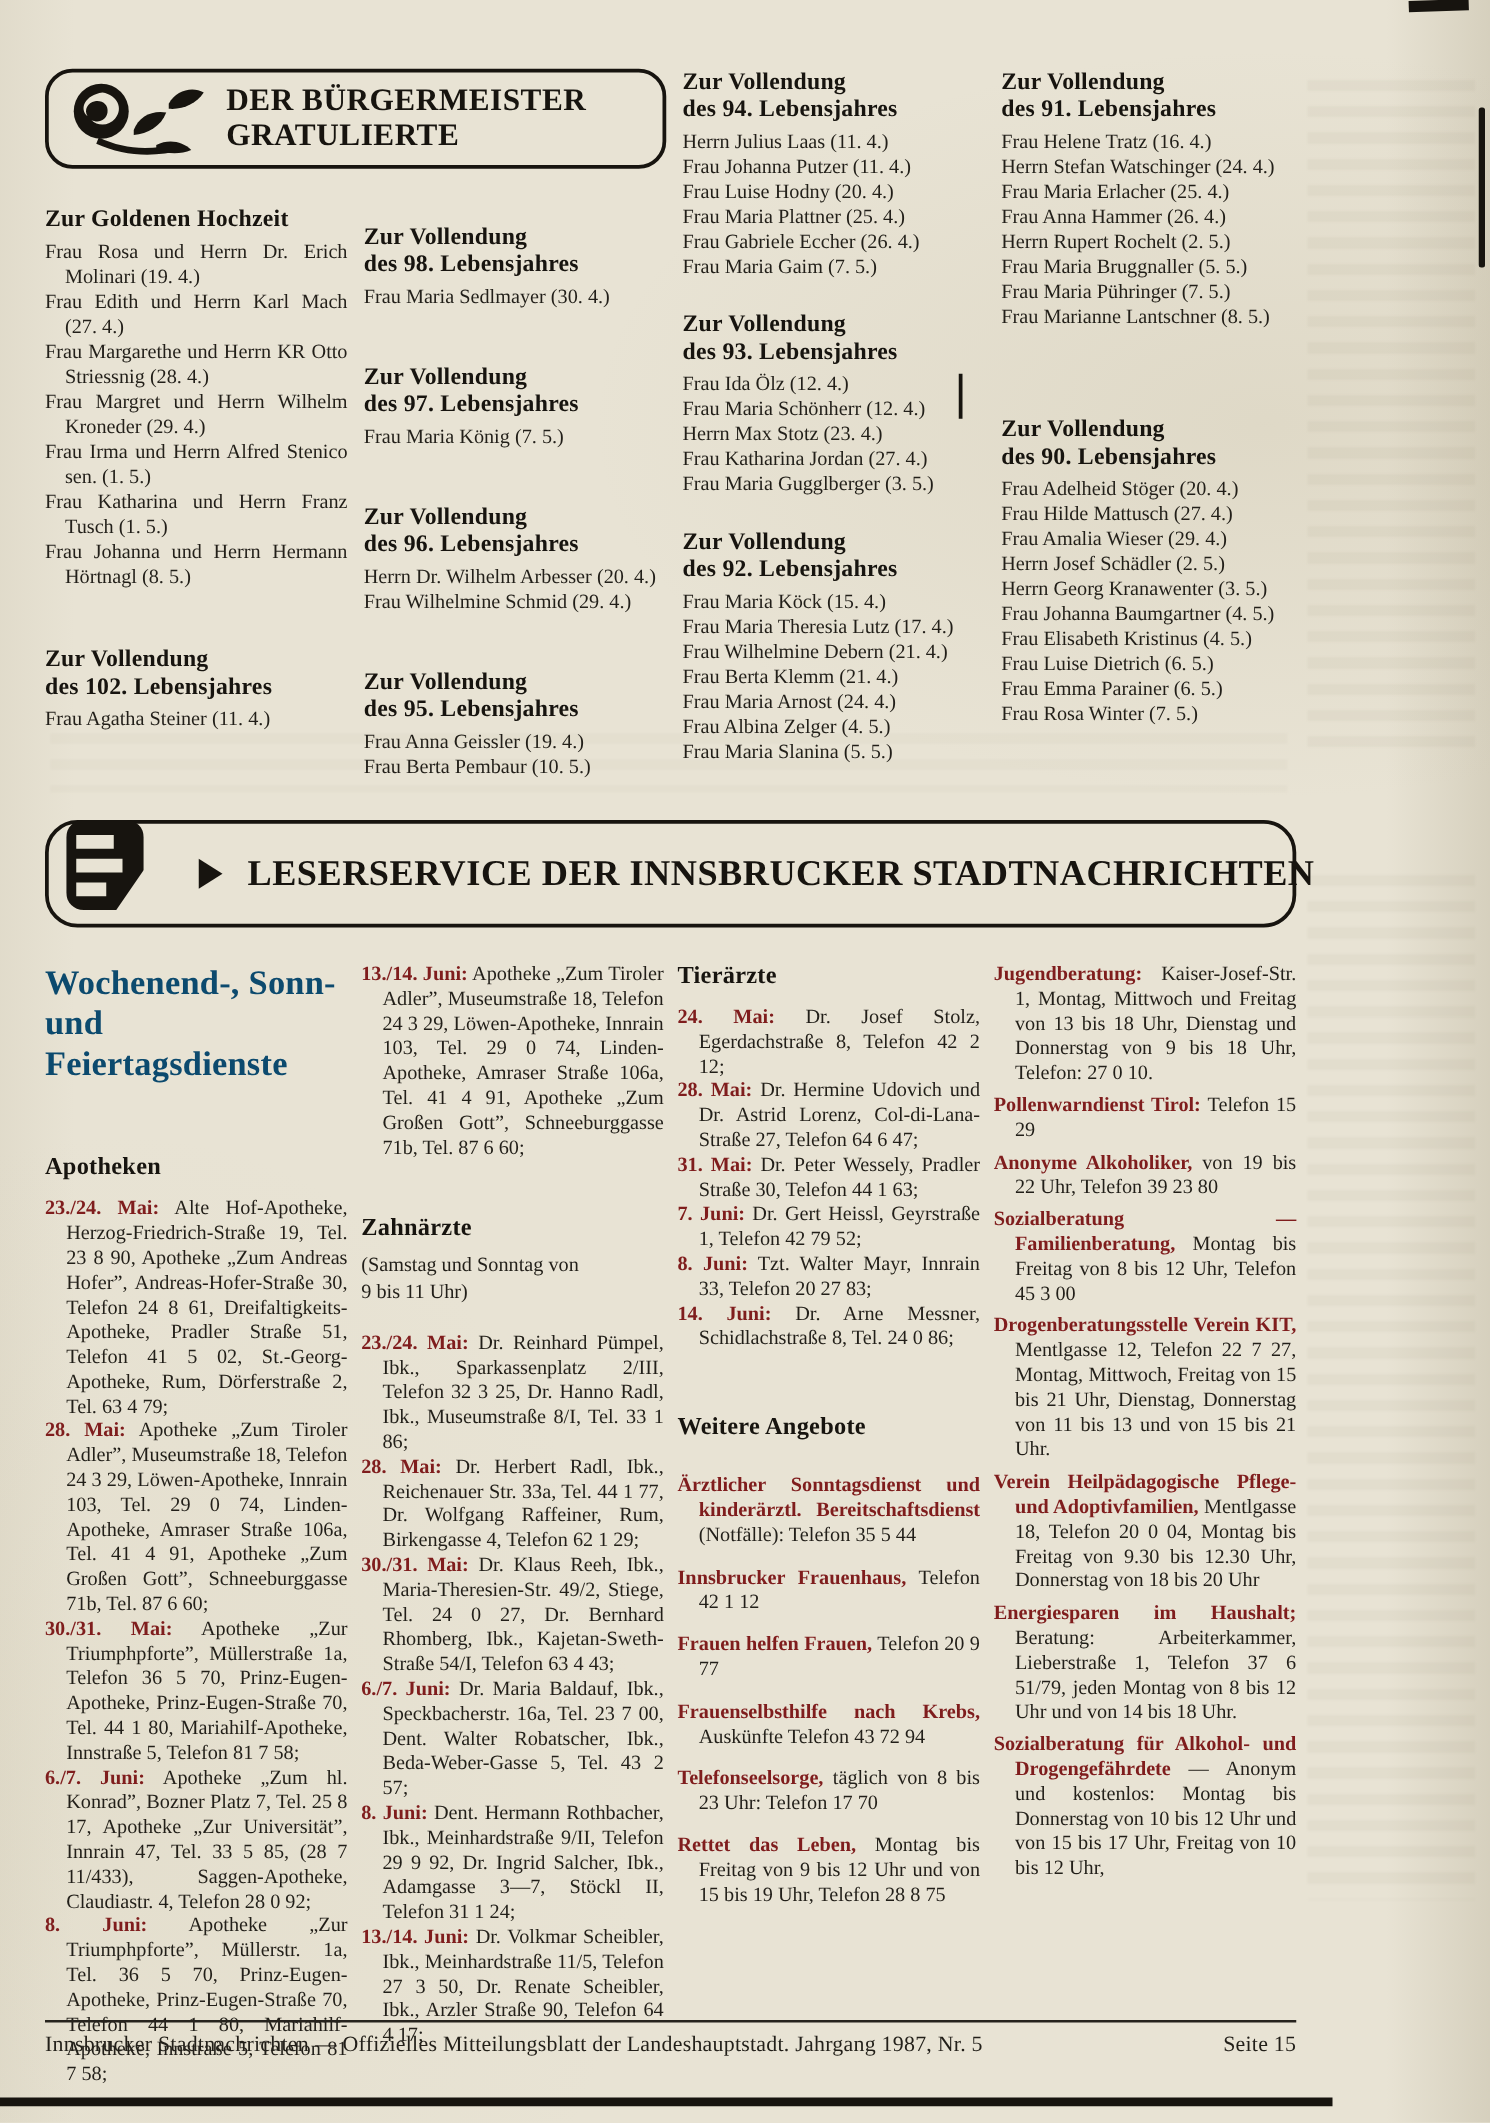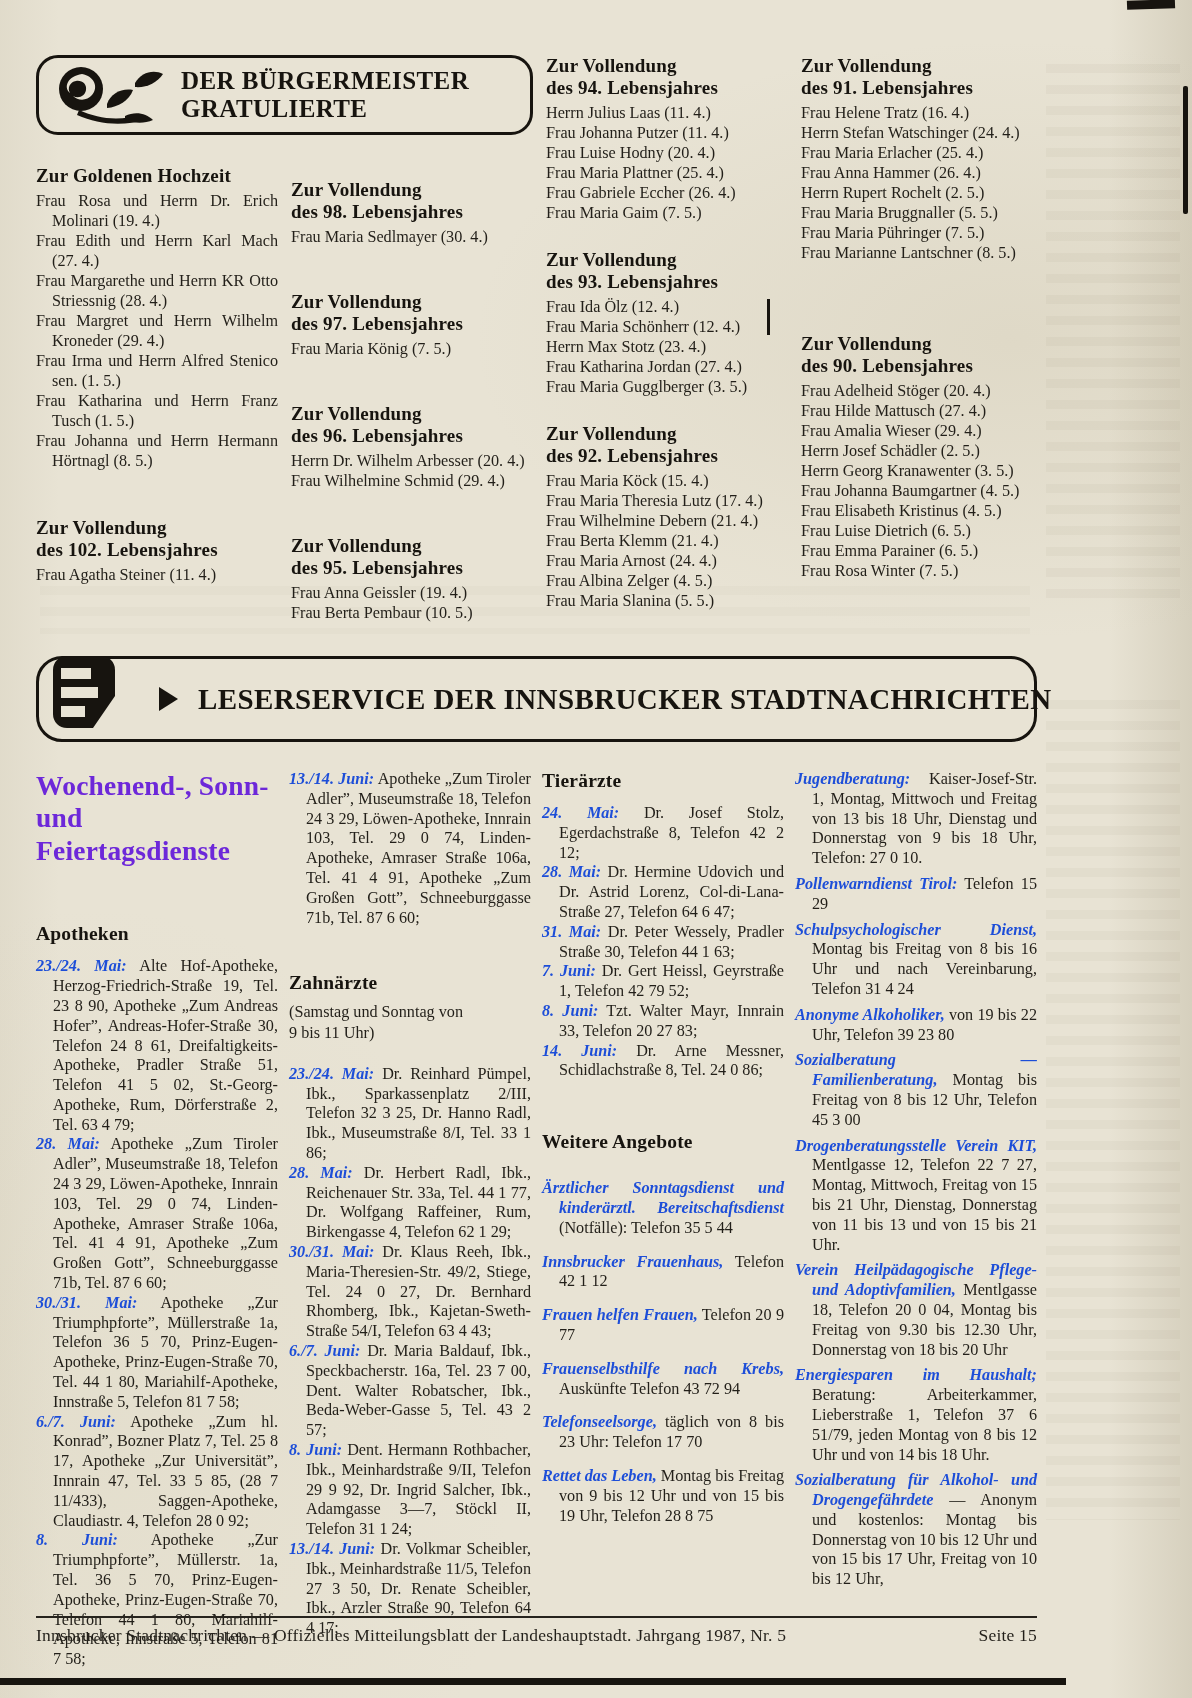--- a/index.html
+++ b/index.html
@@ -61,31 +61,31 @@
   .tri{width:0;height:0;border-left:19px solid #17140f;border-top:12px solid transparent;
     border-bottom:12px solid transparent;flex:0 0 auto;margin-left:28px;}
   .banner-title{font-size:29px;font-weight:bold;letter-spacing:.4px;margin:0 16px 0 4px;color:#17140f;white-space:nowrap;}
 
   
   .bottom-grid{
     left:36px;top:770px;width:1001px;
     display:grid;grid-template-columns:242px 242px 242px 242px;column-gap:11px;
   }
   .scol{min-width:0;}
-  .svc-title{font-size:27.5px;line-height:1.18;letter-spacing:.2px;margin:0 0 56px;color:#6d28d9;}
+  .svc-title{font-size:27.5px;line-height:1.18;letter-spacing:.2px;margin:0 0 56px;color:#0c4a6e;}
   .svc-section + .svc-section{margin-top:44px;}
   #s-col-2 .svc-section + .svc-section{margin-top:50px;}
   .svc-heading{font-size:19.5px;margin:0 0 12px;letter-spacing:.2px;color:#17140f;}
   .svc-section.spaced .svc-heading{margin-bottom:26px;}
   .svc-note{margin:-4px 0 22px;font-size:16.2px;line-height:1.25;}
   .sentry{font-size:16.2px;line-height:19.8px;margin:0;text-align:justify;
     padding-left:17px;text-indent:-17px;hyphens:auto;}
   .svc-section.spaced .sentry{margin-bottom:14px;}
   #s-col-3 .sentry{margin-bottom:6px;}
-  .sentry b{color:#1d4ed8;font-style:italic;}
+  .sentry b{color:#7f1d1d;}
 
   
   .footer{
     left:36px;top:1616px;width:1001px;border-top:2px solid #26231d;
     padding-top:7px;display:flex;justify-content:space-between;
     font-size:17.5px;letter-spacing:.2px;
   }
   .bottom-bar{position:absolute;left:0;top:1678px;width:1066px;height:7px;background:#17140f;z-index:2;}
 </style>
 </head>
@@ -267,21 +267,20 @@
           <p class="sentry"><b>Frauen helfen Frauen,</b> Telefon 20 9 77</p>
           <p class="sentry"><b>Frauenselbsthilfe nach Krebs,</b> Auskünfte Telefon 43 72 94</p>
           <p class="sentry"><b>Telefonseelsorge,</b> täglich von 8 bis 23 Uhr: Telefon 17 70</p>
           <p class="sentry"><b>Rettet das Leben,</b> Montag bis Freitag von 9 bis 12 Uhr und von 15 bis 19 Uhr, Telefon 28 8 75</p>
         </div>
       </div>
     <div class="scol" id="s-col-3">
         <div class="svc-section spaced">
           <p class="sentry"><b>Jugendberatung:</b> Kaiser-Josef-Str. 1, Montag, Mittwoch und Freitag von 13 bis 18 Uhr, Dienstag und Donnerstag von 9 bis 18 Uhr, Telefon: 27 0 10.</p>
           <p class="sentry"><b>Pollenwarndienst Tirol:</b> Telefon 15 29</p>
-          <p class="sentry"><b>Schulpsychologischer Dienst,</b> Montag bis Freitag von 8 bis 16 Uhr und nach Vereinbarung, Telefon 31 4 24</p>
           <p class="sentry"><b>Anonyme Alkoholiker,</b> von 19 bis 22 Uhr, Telefon 39 23 80</p>
           <p class="sentry"><b>Sozialberatung — Familienberatung,</b> Montag bis Freitag von 8 bis 12 Uhr, Telefon 45 3 00</p>
           <p class="sentry"><b>Drogenberatungsstelle Verein KIT,</b> Mentlgasse 12, Telefon 22 7 27, Montag, Mittwoch, Freitag von 15 bis 21 Uhr, Dienstag, Donnerstag von 11 bis 13 und von 15 bis 21 Uhr.</p>
           <p class="sentry"><b>Verein Heilpädagogische Pflege- und Adoptivfamilien,</b> Mentlgasse 18, Telefon 20 0 04, Montag bis Freitag von 9.30 bis 12.30 Uhr, Donnerstag von 18 bis 20 Uhr</p>
           <p class="sentry"><b>Energiesparen im Haushalt;</b> Beratung: Arbeiterkammer, Lieberstraße 1, Telefon 37 6 51/79, jeden Montag von 8 bis 12 Uhr und von 14 bis 18 Uhr.</p>
           <p class="sentry"><b>Sozialberatung für Alkohol- und Drogengefährdete</b> — Anonym und kostenlos: Montag bis Donnerstag von 10 bis 12 Uhr und von 15 bis 17 Uhr, Freitag von 10 bis 12 Uhr,</p>
         </div>
       </div>
   </section>
 

